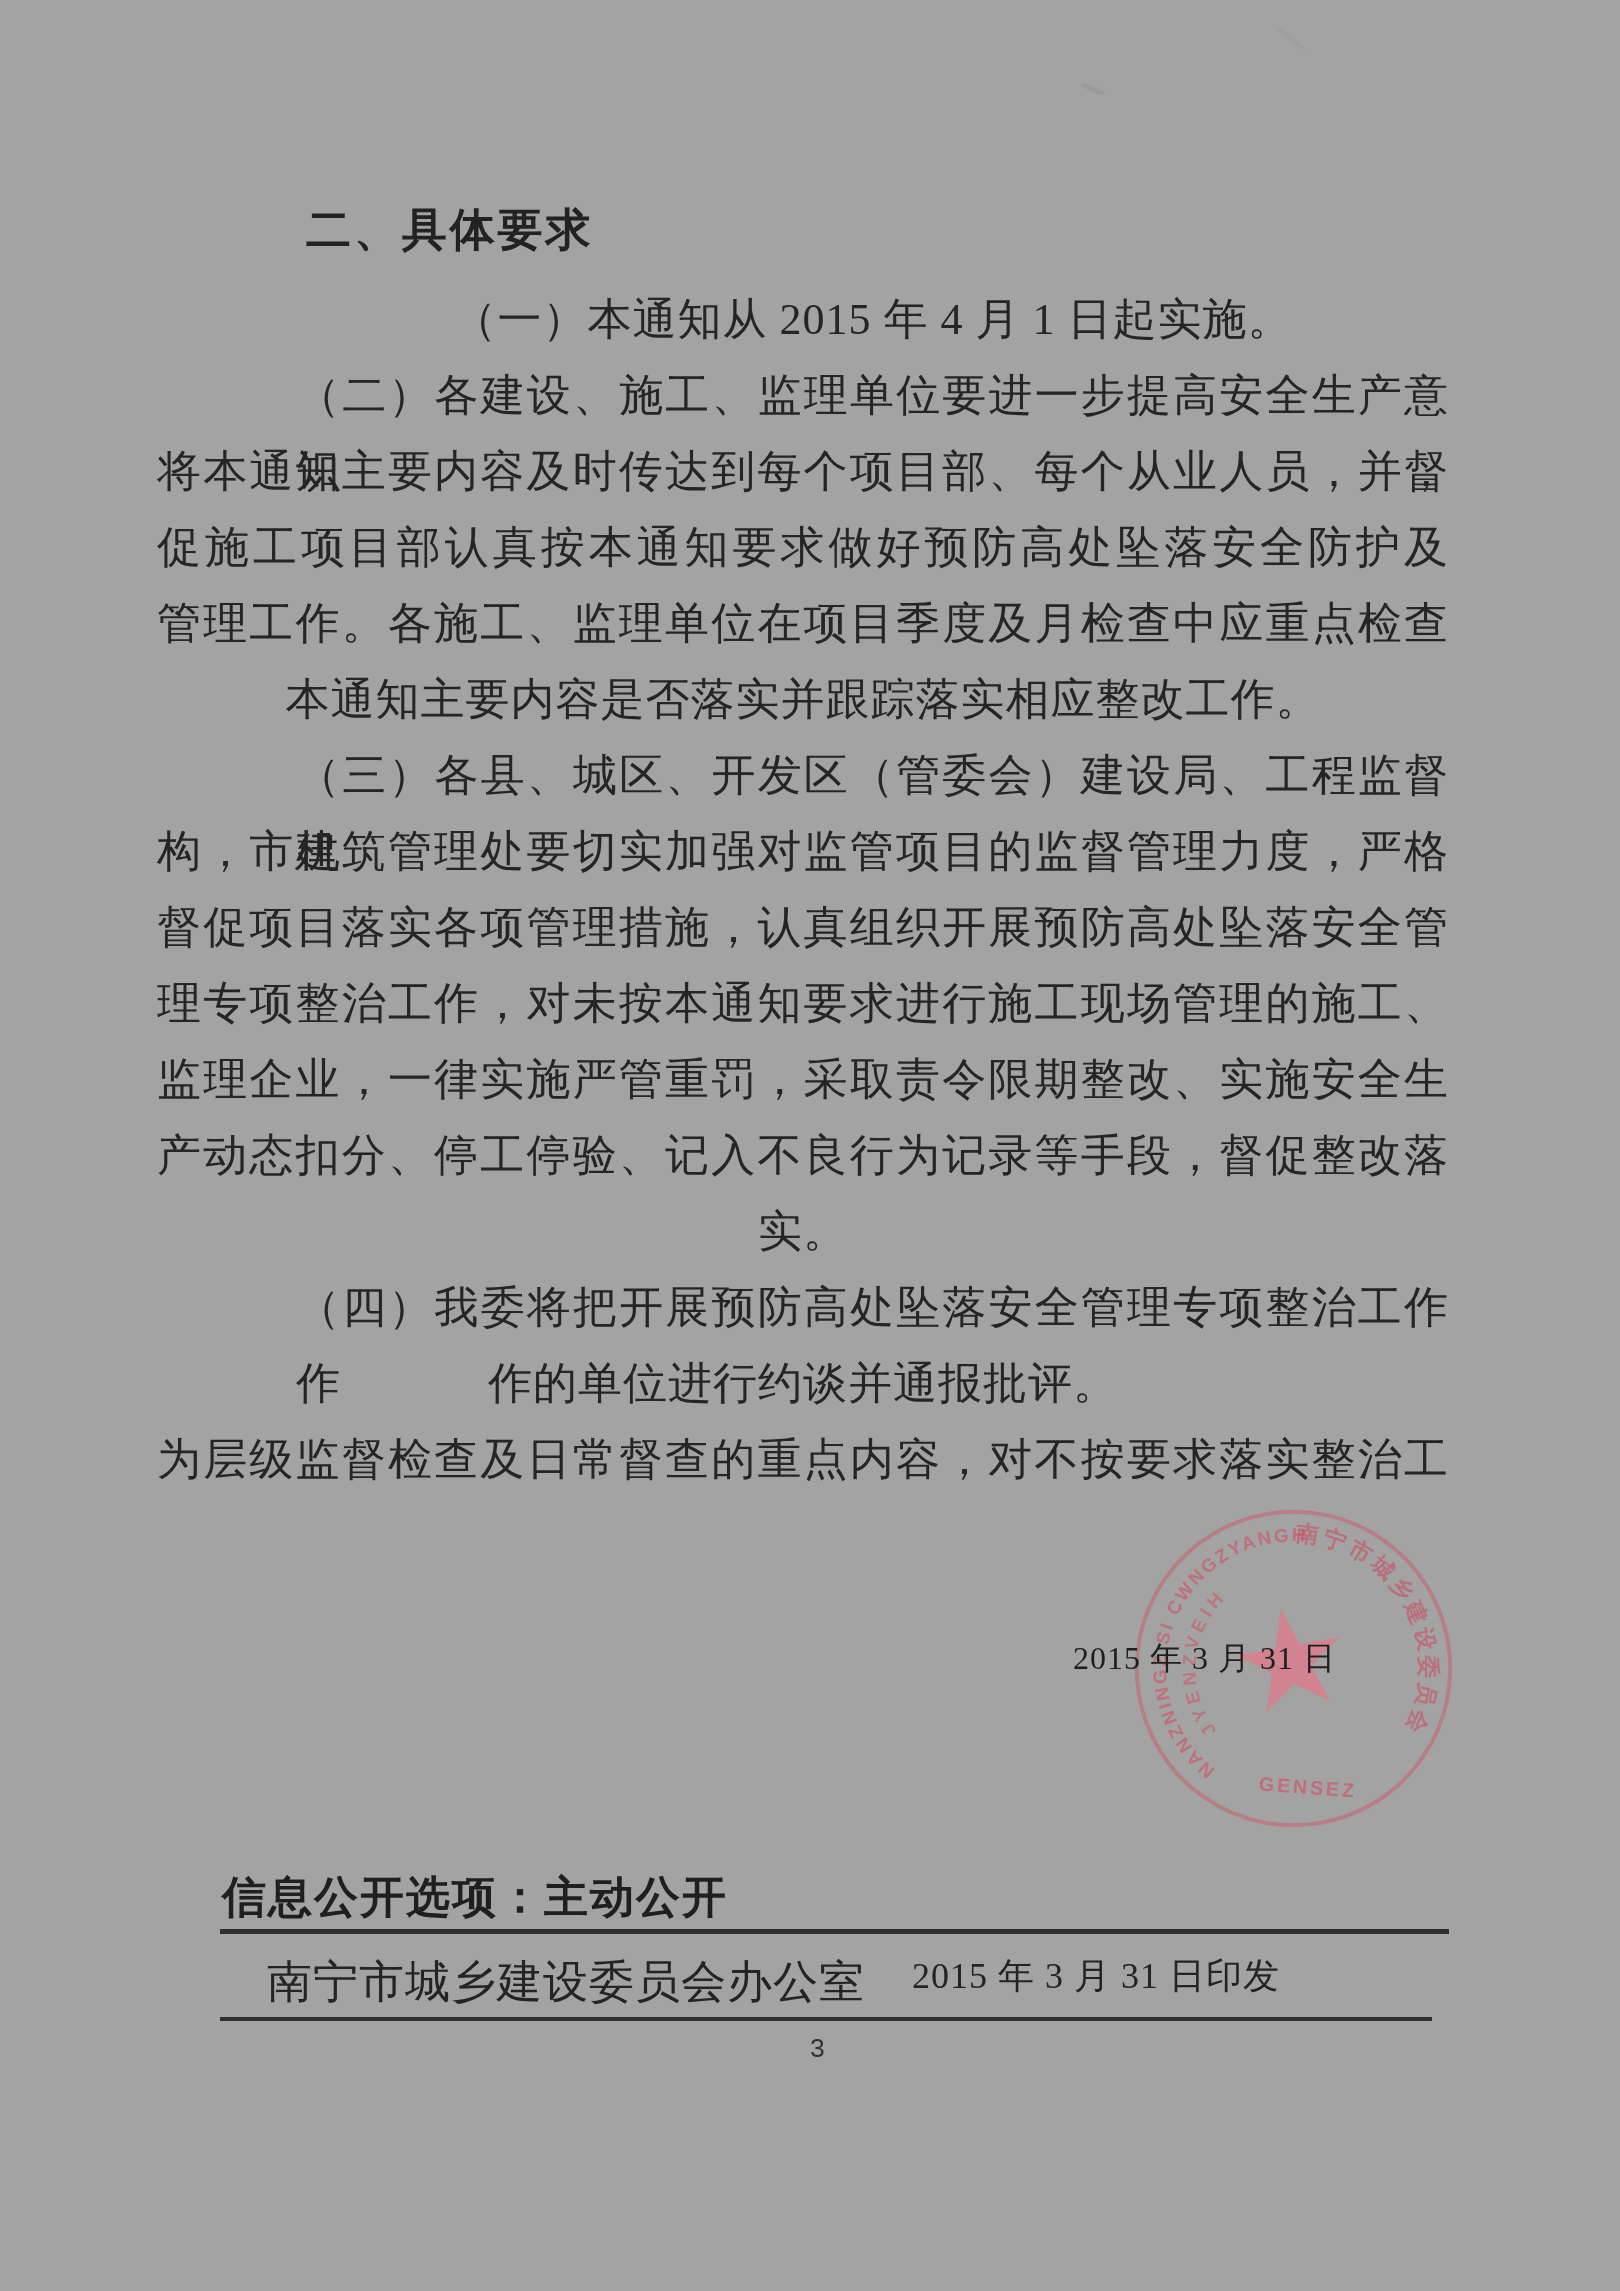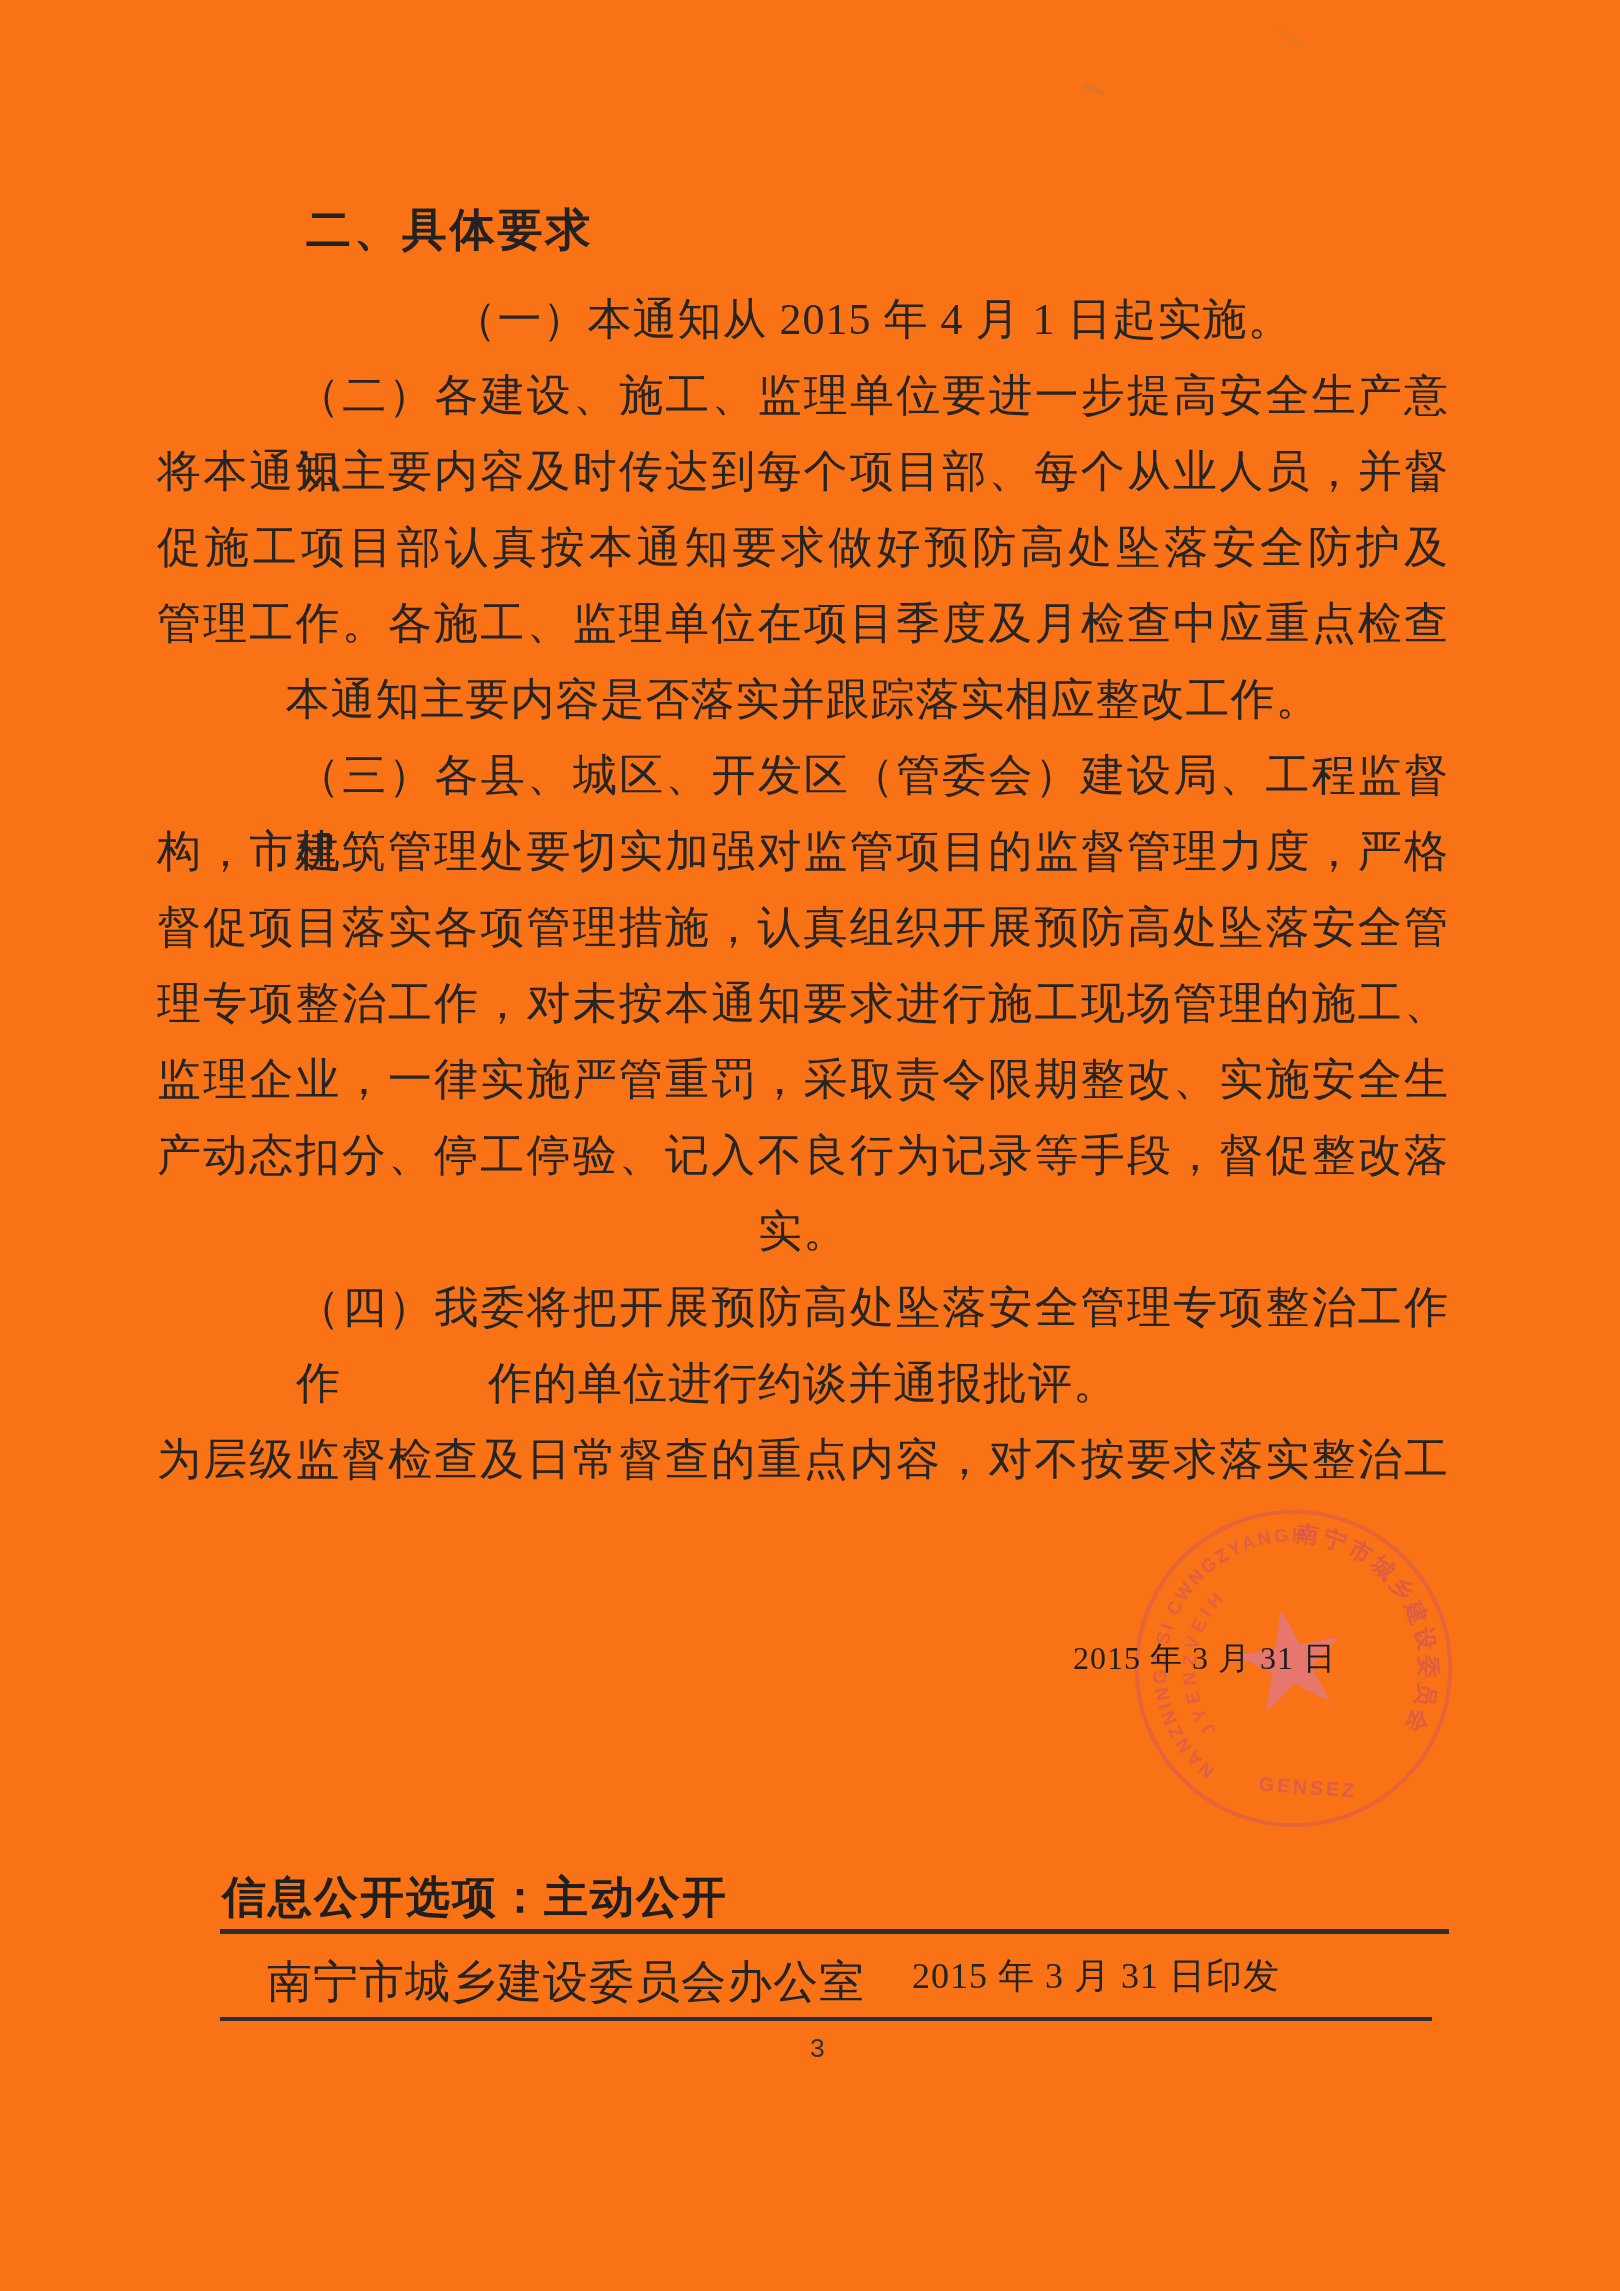--- a/index.html
+++ b/index.html
@@ -1,20 +1,20 @@
 <!DOCTYPE html>
 <html><head>
 <meta charset="utf-8">
 <style>
   html,body{margin:0;padding:0;background:#8a8a8a;}
   .page{
     position:relative;
     width:1620px;height:2292px;
     margin:0 auto;
-    background:#f97316;
+    background:#a3a3a3;
     overflow:hidden;
     color:#262626;
     font-family:"Liberation Serif","DejaVu Serif",serif;
   }
   
   .speck{position:absolute;background:rgba(120,120,120,.18);border-radius:50%;}
   .speck.a{left:1080px;top:86px;width:25.5px;height:5.9px;transform:rotate(24deg);}
   .speck.b{left:1270px;top:35px;width:39px;height:4.9px;transform:rotate(38deg);opacity:.5;}
 
   .heading{

